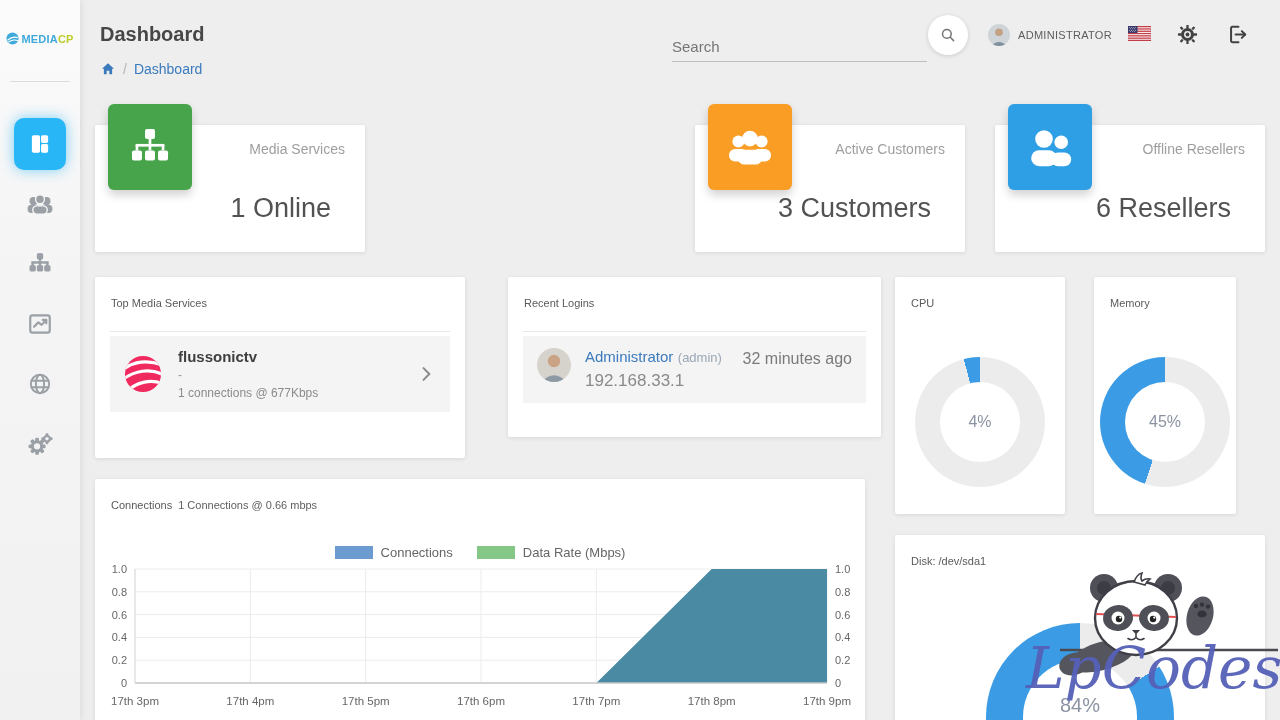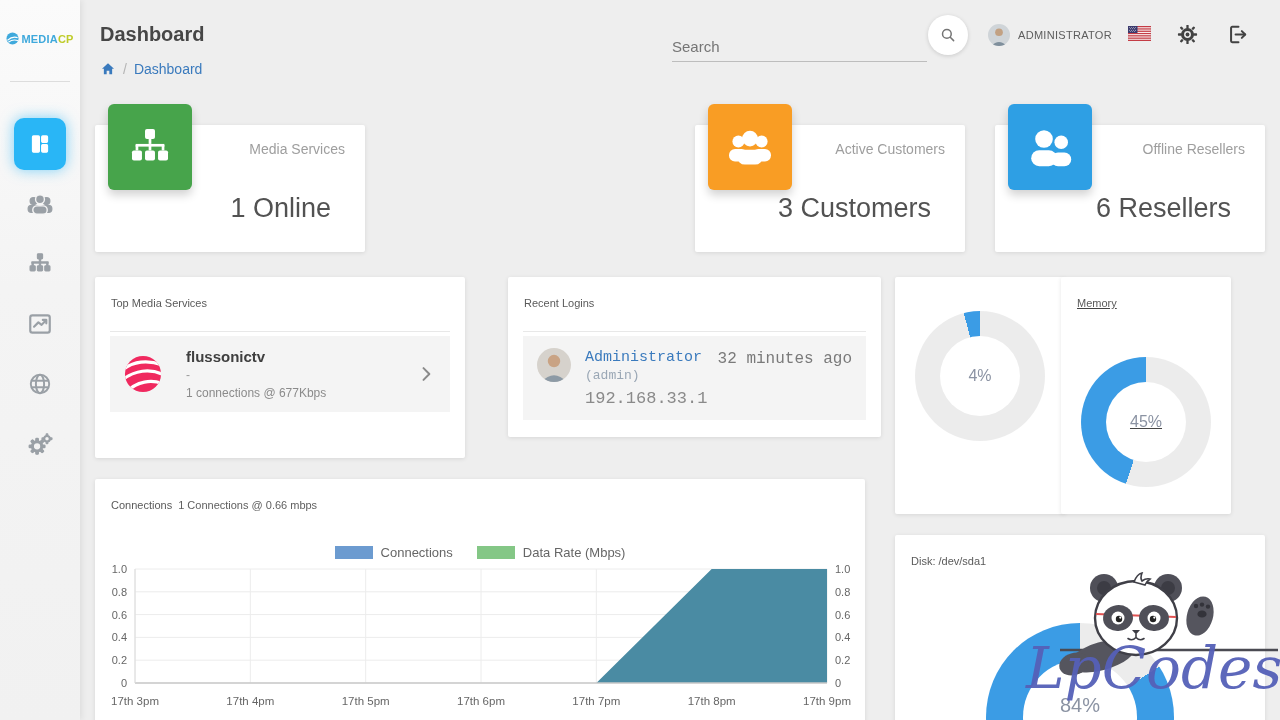--- a/index.html
+++ b/index.html
@@ -50,25 +50,25 @@
   .stat-icon { position:absolute; left:13px; top:-21px; width:84px; height:86px; border-radius:6px;
     display:flex; align-items:center; justify-content:center; box-shadow:0 5px 10px rgba(0,0,0,.18); }
   .stat-label { position:absolute; right:20px; top:16px; font-size:14px; color:#9e9e9e; }
   .stat-value { position:absolute; right:34px; top:68px; font-size:27px; color:#525252; }
 
   
   .panel-head { padding:16px 16px 12px 16px; }
   .panel-divider { margin:8px 15px 0 15px; border-top:1px solid #e8e8e8; }
   .list-row { margin:4px 15px 0 15px; background:#f4f4f4; display:flex; align-items:center; padding:12px 14px; cursor:pointer; }
   .tms-logo { width:38px; height:38px; flex:0 0 38px; }
-  .tms-col { flex:1; margin-left:24px; }
+  .tms-col { flex:1; margin-left:16px; }
   .tms-name { font-size:15px; font-weight:bold; color:#3f3f3f; }
   .tms-dash { font-size:12px; color:#9a9a9a; margin-top:3px; }
   .tms-detail { font-size:12px; color:#8b8b8b; margin-top:4px; }
-  .login-row { cursor:default; align-items:flex-start;font-family:Liberation Mono, monospace; }
+  .login-row { cursor:default; align-items:flex-start; }
   .avatar-md { width:34px; height:34px; border-radius:50%; overflow:hidden; flex:0 0 34px; }
   .login-col { flex:1; margin-left:14px; }
   .login-name { font-size:15px; color:#3a7abd; cursor:pointer; }
   .login-user { font-size:13px; color:#9aa7b5; }
   .login-ip { font-size:17px; color:#8a8a8a; margin-top:5px; }
   .login-time { font-size:16px; color:#7a7a7a; margin-top:2px; }
 
   
   .donut { border-radius:50%; display:flex; align-items:center; justify-content:center; }
   .hole { background:#fff; border-radius:50%; display:flex; align-items:center; justify-content:center;
@@ -350,28 +350,29 @@
           <span class="login-name">Administrator</span>
           <span class="login-user">(admin)</span>
         </div>
         <div class="login-ip">192.168.33.1</div>
       </div>
       <div class="login-time">32 minutes ago</div>
     </div>
   </div>
 
   <div class="card" style="left:895px; top:277px; width:170px; height:237px;">
+    <div class="panel-head"><span class="card-title">CPU</span></div>
     <div class="donut gauge-donut" style="background: conic-gradient(rgb(236, 236, 236) 0deg, rgb(236, 236, 236) 96%, rgb(59, 156, 229) 96%, rgb(59, 156, 229) 100%);">
       <div class="hole">
           <span>4%</span>
         </div>
     </div>
   </div>
 
-  <div class="card" style="left:1061px; top:277px; width:170px; height:237px;text-decoration:underline;">
+  <div class="card" style="left:1094px; top:277px; width:142px; height:237px;">
     <div class="panel-head"><span class="card-title">Memory</span></div>
     <div class="donut gauge-donut" style="background: conic-gradient(rgb(236, 236, 236) 0deg, rgb(236, 236, 236) 55%, rgb(59, 156, 229) 55%, rgb(59, 156, 229) 100%);">
       <div class="hole">
           <span>45%</span>
         </div>
     </div>
   </div>
 
   <div class="card" style="left:95px; top:479px; width:770px; height:270px;">
     <div class="panel-head">

